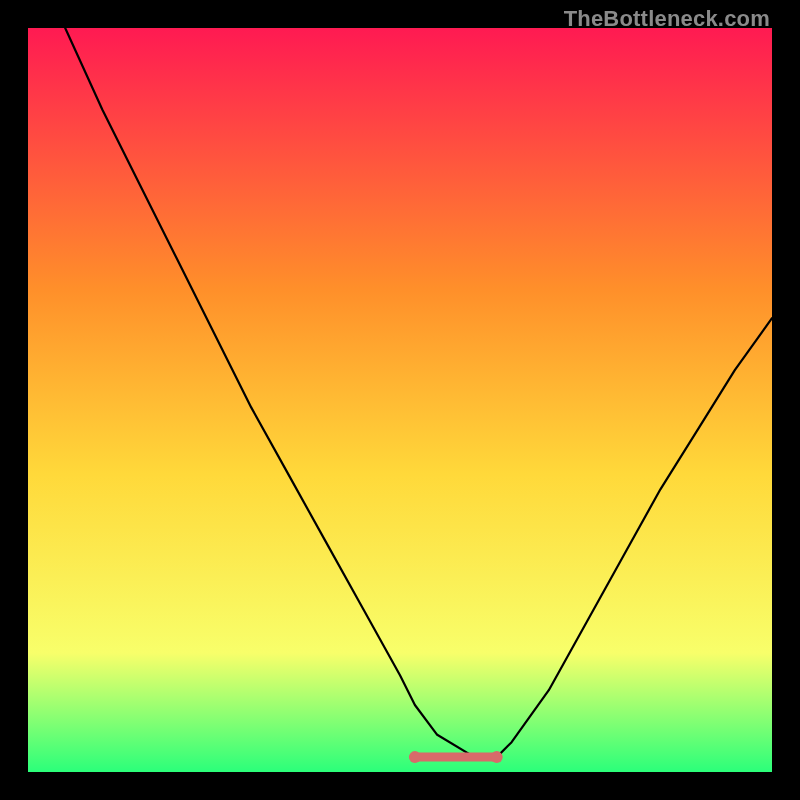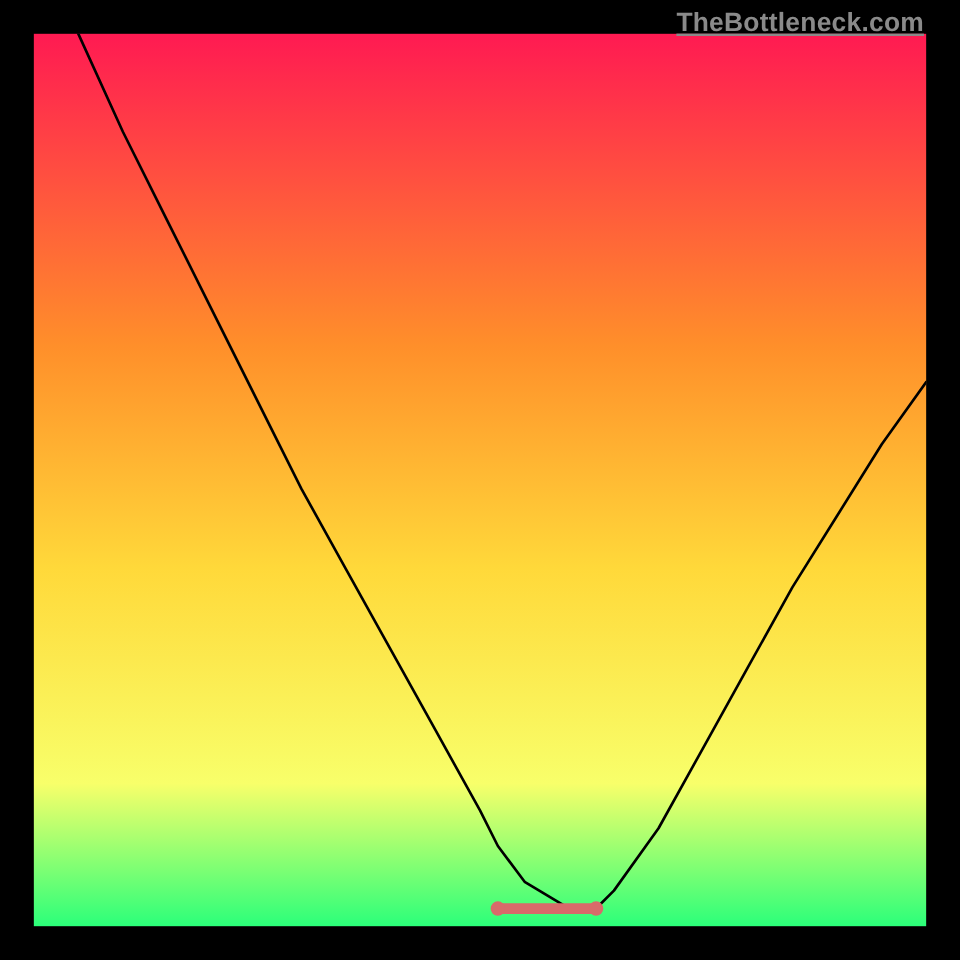--- a/index.html
+++ b/index.html
@@ -27,21 +27,20 @@
   }
   .watermark {
     position: absolute;
     top: 6px;
     right: 30px;
     font-family: Arial, Helvetica, sans-serif;
     font-size: 22px;
     font-weight: bold;
     color: #8a8a8a;
     letter-spacing: 0.2px;
-    text-decoration: underline;
   }
   svg {
     display: block;
   }
 </style>
 </head>
 <body>
 
 <div class="frame">
   <svg class="plot" viewBox="0 0 744 744" preserveAspectRatio="none">

